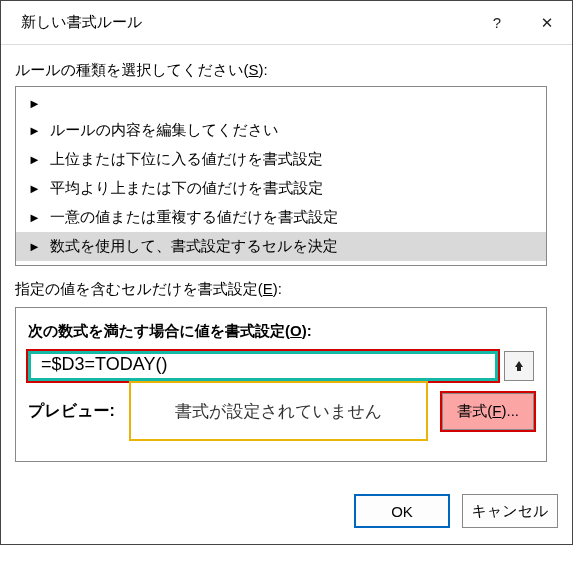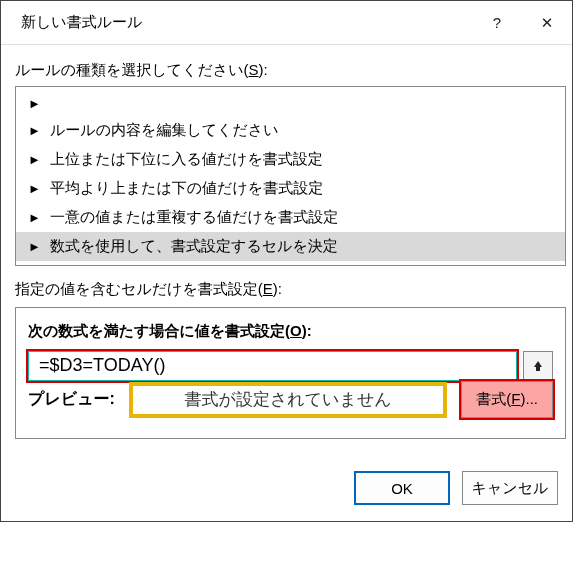--- a/index.html
+++ b/index.html
@@ -29,21 +29,21 @@
   .titlebar .win-btn {
     width: 50px;
     height: 44px;
     display: flex;
     align-items: center;
     justify-content: center;
     color: #222;
     font-size: 15px;
   }
   .content {
-    padding: 16px 6px 18px 14px;
+    padding: 16px 25px 18px 14px;
   }
   .section-label {
     margin-bottom: 6px;
     font-size: 15px;
   }
   .section-label .ul { text-decoration: underline; }
   .rule-types {
     border: 1px solid #888;
     padding: 4px 0;
   }
@@ -73,26 +73,26 @@
     margin-bottom: 10px;
   }
   .bold-label .ul { text-decoration: underline; }
   .formula-row {
     display: flex;
     align-items: stretch;
     gap: 0;
   }
   .formula-input-wrap {
     flex: 1;
-    border: 1px solid #14b8a6;
+    border: 3px solid #14b8a6;
     outline: 2px solid #d40000;
     padding: 2px 8px;
     height: 30px;
     display: flex;
-    align-items: flex-start;
+    align-items: flex-end;
   }
   .formula-input {
     border: none;
     outline: none;
     width: 100%;
     font-size: 18px;
     font-family: "Segoe UI", sans-serif;
     background: transparent;
   }
   .ref-btn {
@@ -110,22 +110,22 @@
     align-items: center;
     gap: 14px;
   }
   .preview-label {
     font-weight: bold;
     font-size: 16px;
     white-space: nowrap;
   }
   .preview-box {
     flex: 1;
-    border: 4px solid #eab308;
-    height: 36px;
+    border: 2px solid #eab308;
+    height: 60px;
     display: flex;
     align-items: center;
     justify-content: center;
     font-size: 17px;
     color: #333;
   }
   .format-btn {
     border: 1px solid #888;
     outline: 2px solid #d40000;
     padding: 8px 14px;

